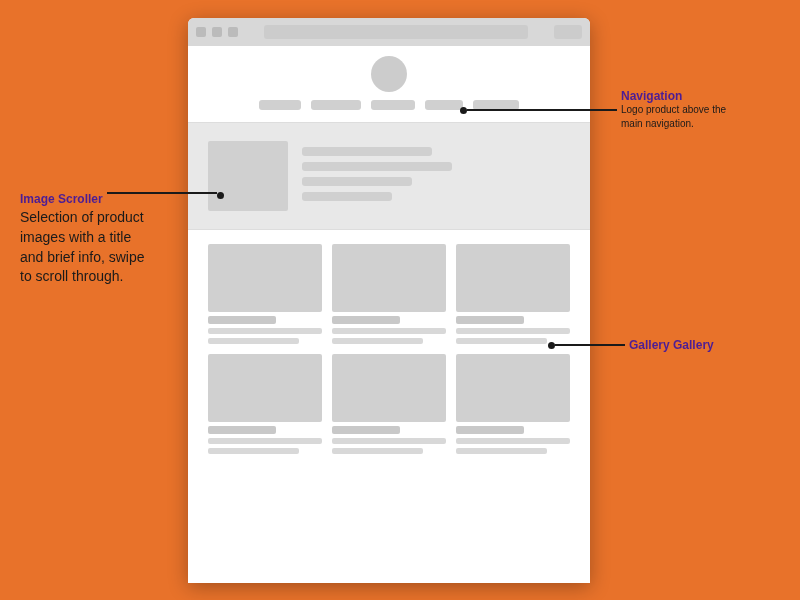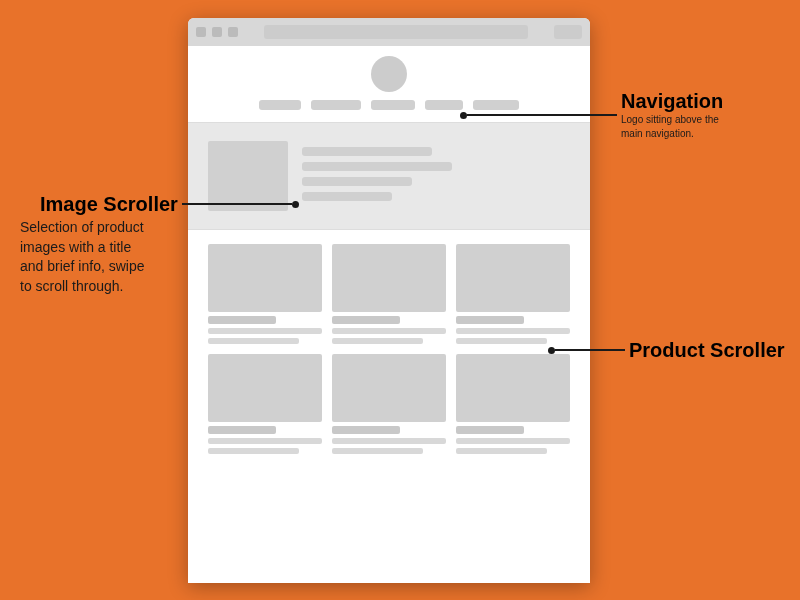--- a/index.html
+++ b/index.html
@@ -171,23 +171,23 @@
       height: 7px;
       background: #1a1a1a;
       border-radius: 50%;
       flex-shrink: 0;
     }
     .ann-text-block {
       display: flex;
       flex-direction: column;
     }
     .ann-title {
-      font-size: 20px;
+      font-size: 12px;
       font-weight: bold;
-      color: #000000;
+      color: #4c1d95;
       line-height: 1.2;
     }
     .ann-desc {
       font-size: 10px;
       color: #1a1a1a;
       line-height: 1.4;
       max-width: 110px;
     }
   </style>
 </head>
@@ -270,34 +270,34 @@
     </div>
 
   </div>
 </div>
 
 <div class="annotation annotation-nav" style="top:89px; left:460px; display:flex; align-items:center;">
   <div class="ann-dot"></div>
   <div style="width:150px; height:1.5px; background:#1a1a1a;"></div>
   <div class="ann-text-block" style="margin-left:4px;">
     <span class="ann-title">Navigation</span>
-    <span class="ann-desc">Logo sitting above the main navigation.</span>
+    <span class="ann-desc">Logo product above the main navigation.</span>
   </div>
 </div>
 
 <div style="position:absolute; top:192px; left:20px; display:flex; flex-direction:column; align-items:flex-start;">
-  <div style="display:flex; align-items:center;margin-left:20px;">
+  <div style="display:flex; ">
     <div class="ann-text-block" style="text-align:right; margin-right:4px;">
       <span class="ann-title">Image Scroller</span>
     </div>
     <div style="width:110px; height:1.5px; background:#1a1a1a;"></div>
     <div class="ann-dot"></div>
   </div>
   <div style="max-width:130px; font-size:14px; color:#1a1a1a; line-height:1.4; margin-top:2px;">Selection of product images with a title and brief info, swipe to scroll through.</div>
 </div>
 
 <div style="position:absolute; top:338px; left:548px; display:flex; align-items:center;">
   <div class="ann-dot"></div>
   <div style="width:70px; height:1.5px; background:#1a1a1a;"></div>
   <div class="ann-text-block" style="margin-left:4px;">
-    <span class="ann-title">Product Scroller</span>
+    <span class="ann-title">Gallery Gallery</span>
   </div>
 </div>
 
 </body></html>

